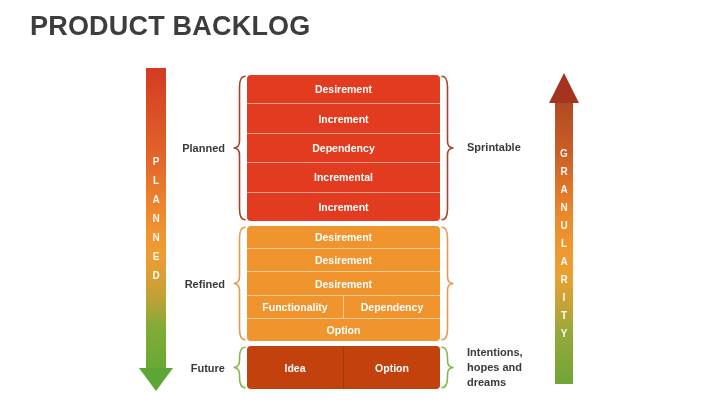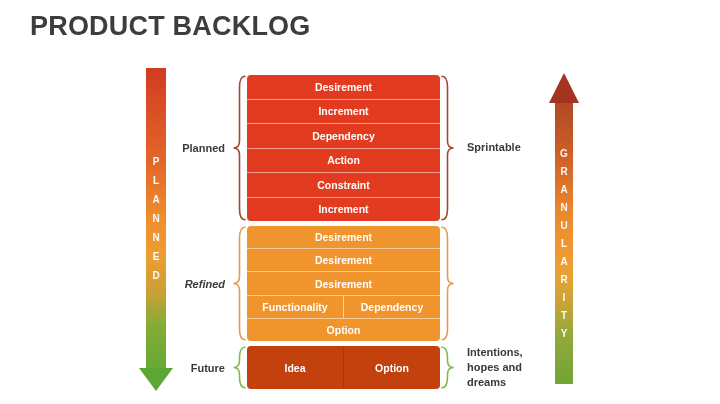--- a/index.html
+++ b/index.html
@@ -119,38 +119,35 @@
         <div class="row">
           <div class="cell">Desirement</div>
         </div>
         <div class="row">
           <div class="cell">Increment</div>
         </div>
         <div class="row">
           <div class="cell">Dependency</div>
         </div>
         <div class="row">
-          <div class="cell">Action</div>
-        </div>
-        <div class="row">
-          <div class="cell">Constraint</div>
+          <div class="cell">Incremental</div>
         </div>
         <div class="row">
           <div class="cell">Increment</div>
         </div>
       </div>
       <div class="brace-cell brace-right" style="grid-area: 1 / 4;">
         <svg width="15" height="146" viewBox="0 0 15 146">
           <path d="M 13 1.2 Q 7.5 1.2 7.5 12.2 L 7.5 66 Q 7.5 73 1.5 73 Q 7.5 73 7.5 80 L 7.5 133.8 Q 7.5 144.8 13 144.8" fill="none" stroke="#a5472f" stroke-width="1.6" stroke-linecap="round"></path>
         </svg>
       </div>
       <div class="lbl-right" style="grid-area: 1 / 5; text-align: right;">
         <div>Sprintable</div>
       </div>
-      <div class="lbl-left" style="grid-area: 3 / 1; font-style: italic;">Refined</div>
+      <div class="lbl-left" style="grid-area: 3 / 1;">Refined</div>
       <div class="brace-cell brace-left" style="grid-area: 3 / 2;">
         <svg width="15" height="115" viewBox="0 0 15 115">
           <path d="M 13 1.2 Q 7.5 1.2 7.5 12.2 L 7.5 50.5 Q 7.5 57.5 1.5 57.5 Q 7.5 57.5 7.5 64.5 L 7.5 102.8 Q 7.5 113.8 13 113.8" fill="none" stroke="#e59b52" stroke-width="1.6" stroke-linecap="round"></path>
         </svg>
       </div>
       <div class="sec sec-refined" style="grid-area: 3 / 3; background: rgb(240, 148, 46);">
         <div class="row">
           <div class="cell">Desirement</div>
         </div>
         <div class="row">

